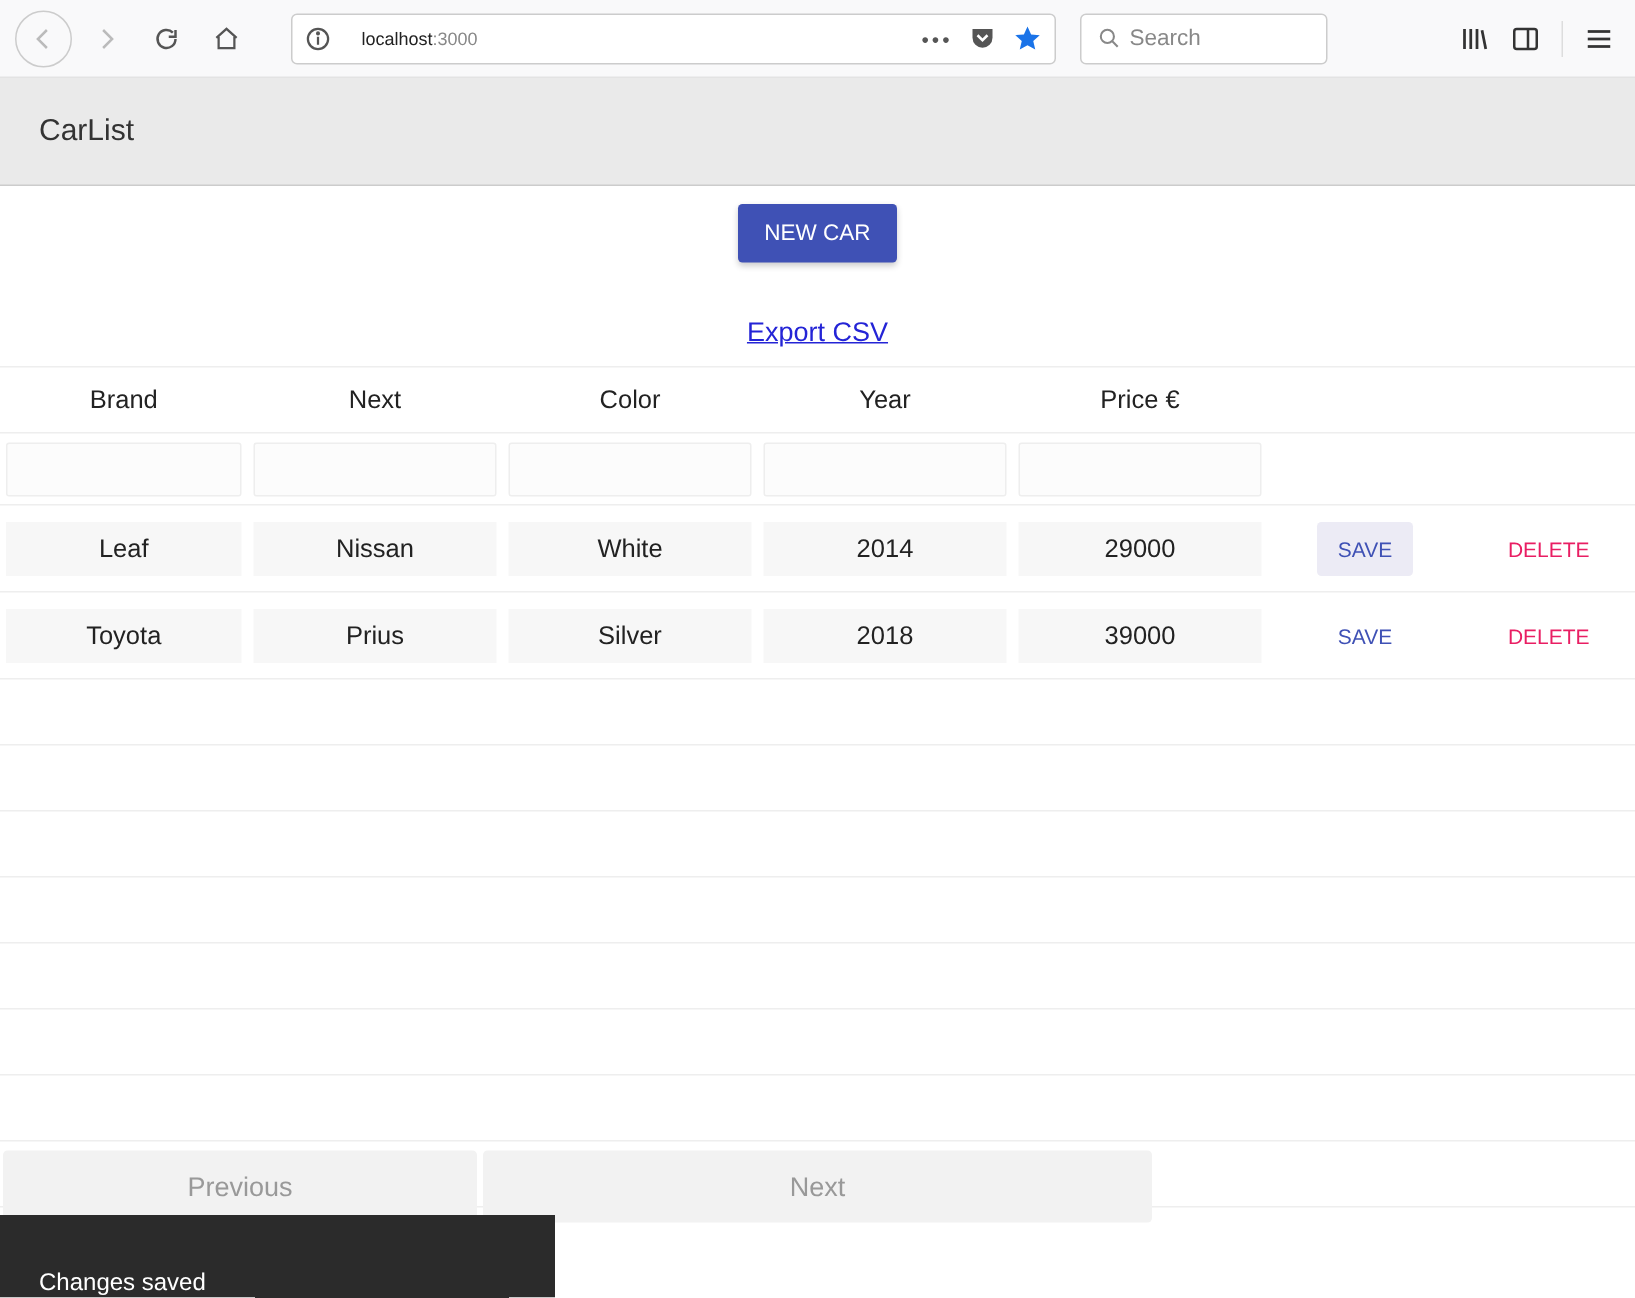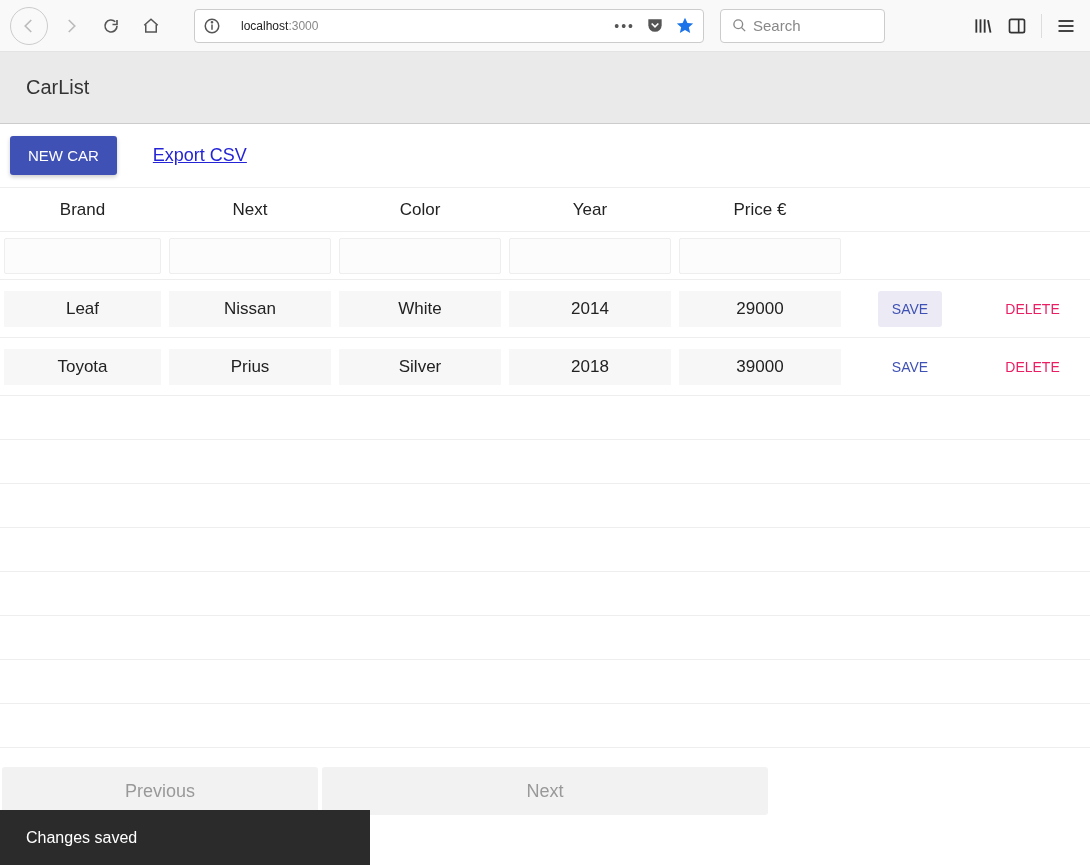--- a/index.html
+++ b/index.html
@@ -15,21 +15,21 @@
 .url-text .dim { color: #888; }
 .url-actions { display: flex; align-items: center; gap: 10px; color: #555; }
 .search-box { width: 165px; height: 34px; border: 1px solid #ccc; border-radius: 4px; background: #fff; display: flex; align-items: center; padding: 0 11px; gap: 6px; color: #888; font-size: 15px; }
 .right-icons { display: flex; align-items: center; gap: 14px; margin-left: auto; padding-right: 4px; }
 .sep { width: 1px; height: 24px; background: #ddd; }
 
 
 .app-header { height: 72px; background: #eaeaea; border-bottom: 1px solid #ccc; display: flex; align-items: center; padding: 0 26px; font-size: 20px; color: #333; }
 
 
-.app-toolbar { display: flex; align-items: center; padding: 12px 10px; gap: 36px; }
+.app-toolbar { display: flex; align-items: center; padding: 12px 10px; gap: 36px; flex-direction: column; }
 .btn-primary { background: #3f51b5; color: #fff; border: none; padding: 11px 18px; font-size: 15px; font-weight: 500; border-radius: 3px; box-shadow: 0 2px 4px rgba(0,0,0,0.2); cursor: pointer; }
 .link-export { color: #2424d6; font-size: 18px; text-decoration: underline; cursor: pointer; }
 
 
 .table-wrap { border-top: 1px solid #eee; }
 .table-head, .table-filter, .table-row { display: grid; grid-template-columns: 165px 170px 170px 170px 170px 130px 115px; align-items: center; border-bottom: 1px solid #eee; }
 .table-head { height: 44px; font-size: 17px; color: #222; }
 .table-head > div { text-align: center; }
 .table-filter { height: 48px; padding: 4px 0; }
 .filter-input { margin: 0 4px; height: 36px; border: 1px solid #eee; background: #fcfcfc; border-radius: 2px; }
@@ -41,21 +41,21 @@
 .empty-row { height: 44px; border-bottom: 1px solid #eee; }
 
 
 .pagination { position: absolute; bottom: 48px; left: 0; right: 0; display: grid; grid-template-columns: 320px 1fr 320px; align-items: center; height: 52px; }
 .page-btn { height: 48px; margin: 2px; background: #f2f2f2; border: none; border-radius: 3px; color: #999; font-size: 18px; cursor: pointer; }
 .page-center { display: flex; align-items: center; justify-content: center; gap: 10px; font-size: 17px; }
 .page-input { width: 74px; height: 30px; border: 1px solid #ccc; text-align: center; font-size: 16px; }
 .rows-select { width: 120px; height: 30px; border: 1px solid #ccc; font-size: 16px; padding: 0 6px; }
 
 
-.toast { position: absolute; bottom: 0; left: 0; width: 370px; height: 55px; background: #2b2b2b; color: #fff; display: flex; align-items: center; padding: 0 26px; font-size: 16px; }
+.toast { position: absolute; bottom: 0; left: 0; width: 370px; height: 55px; background: #2b2b2b; color: #fff; display: flex; align-items: flex-end; padding: 0 26px; font-size: 16px; }
 
 svg { display: block; }
 </style>
 </head>
 <body>
 
 <div class="browser-bar">
   <div class="back-circle nav-btn disabled">
     <svg width="18" height="18" viewBox="0 0 24 24" fill="none" stroke="currentColor" stroke-width="2.2">
         <path d="M15 4l-8 8 8 8"></path>

